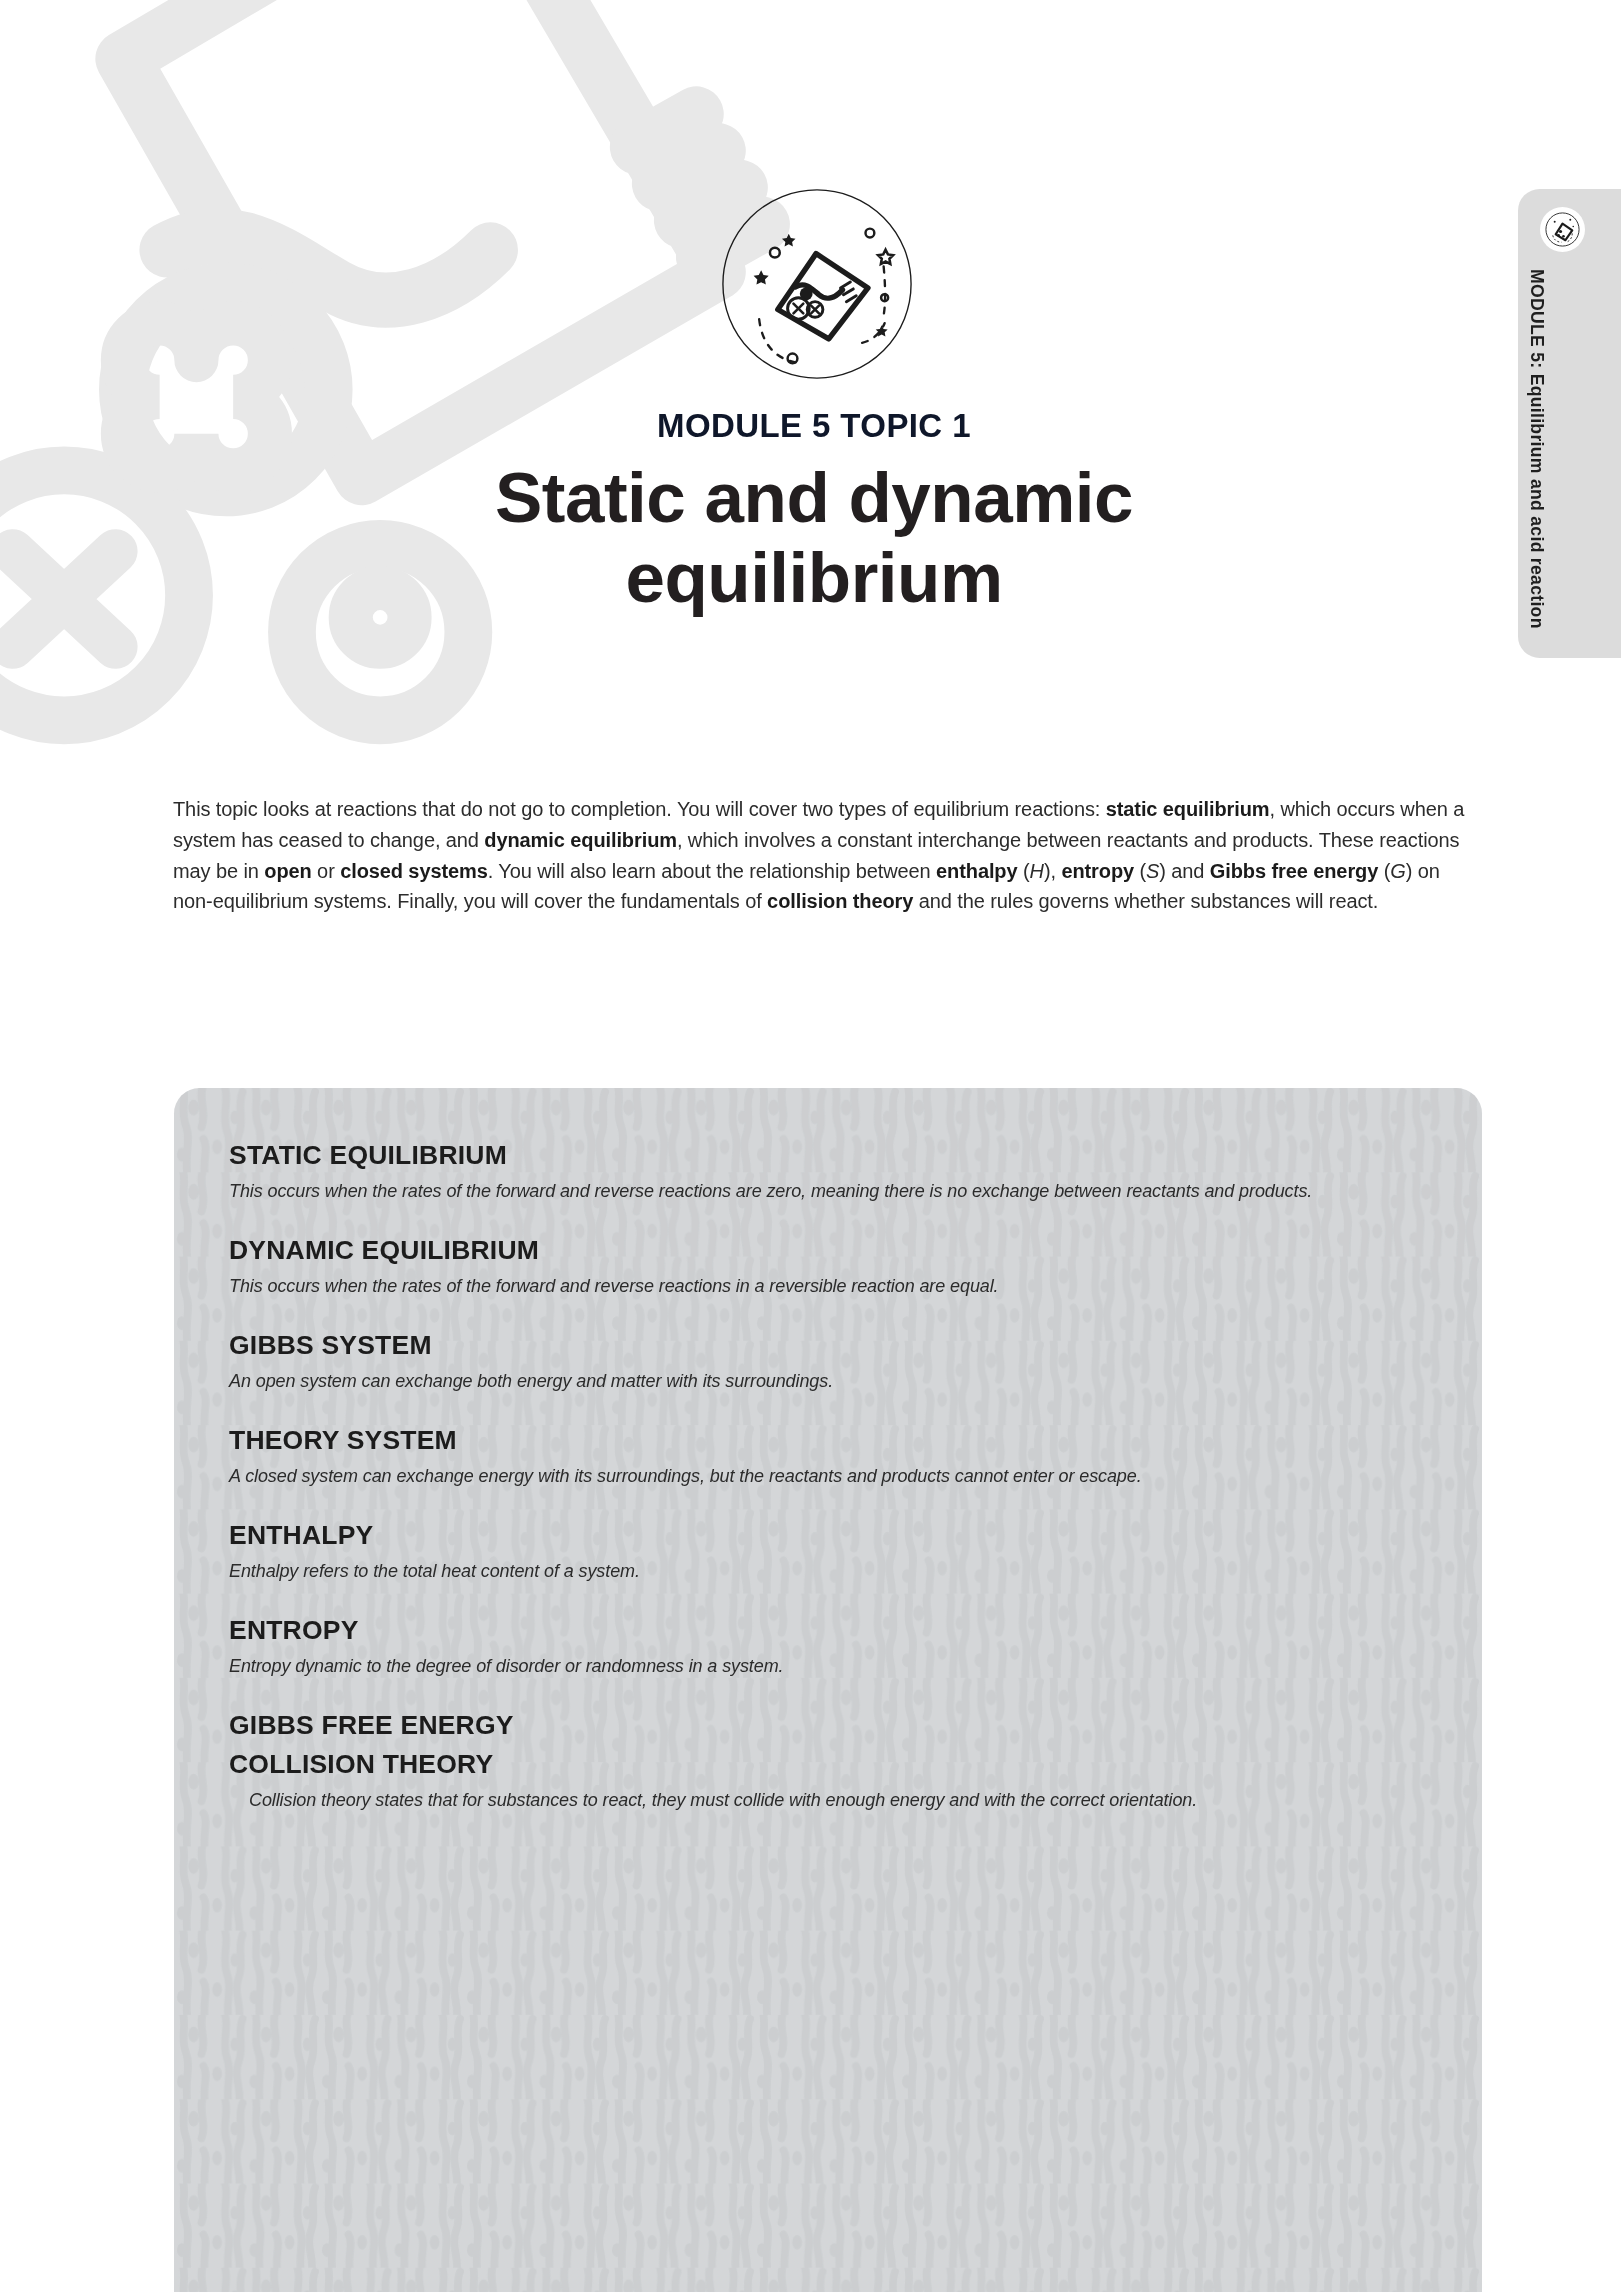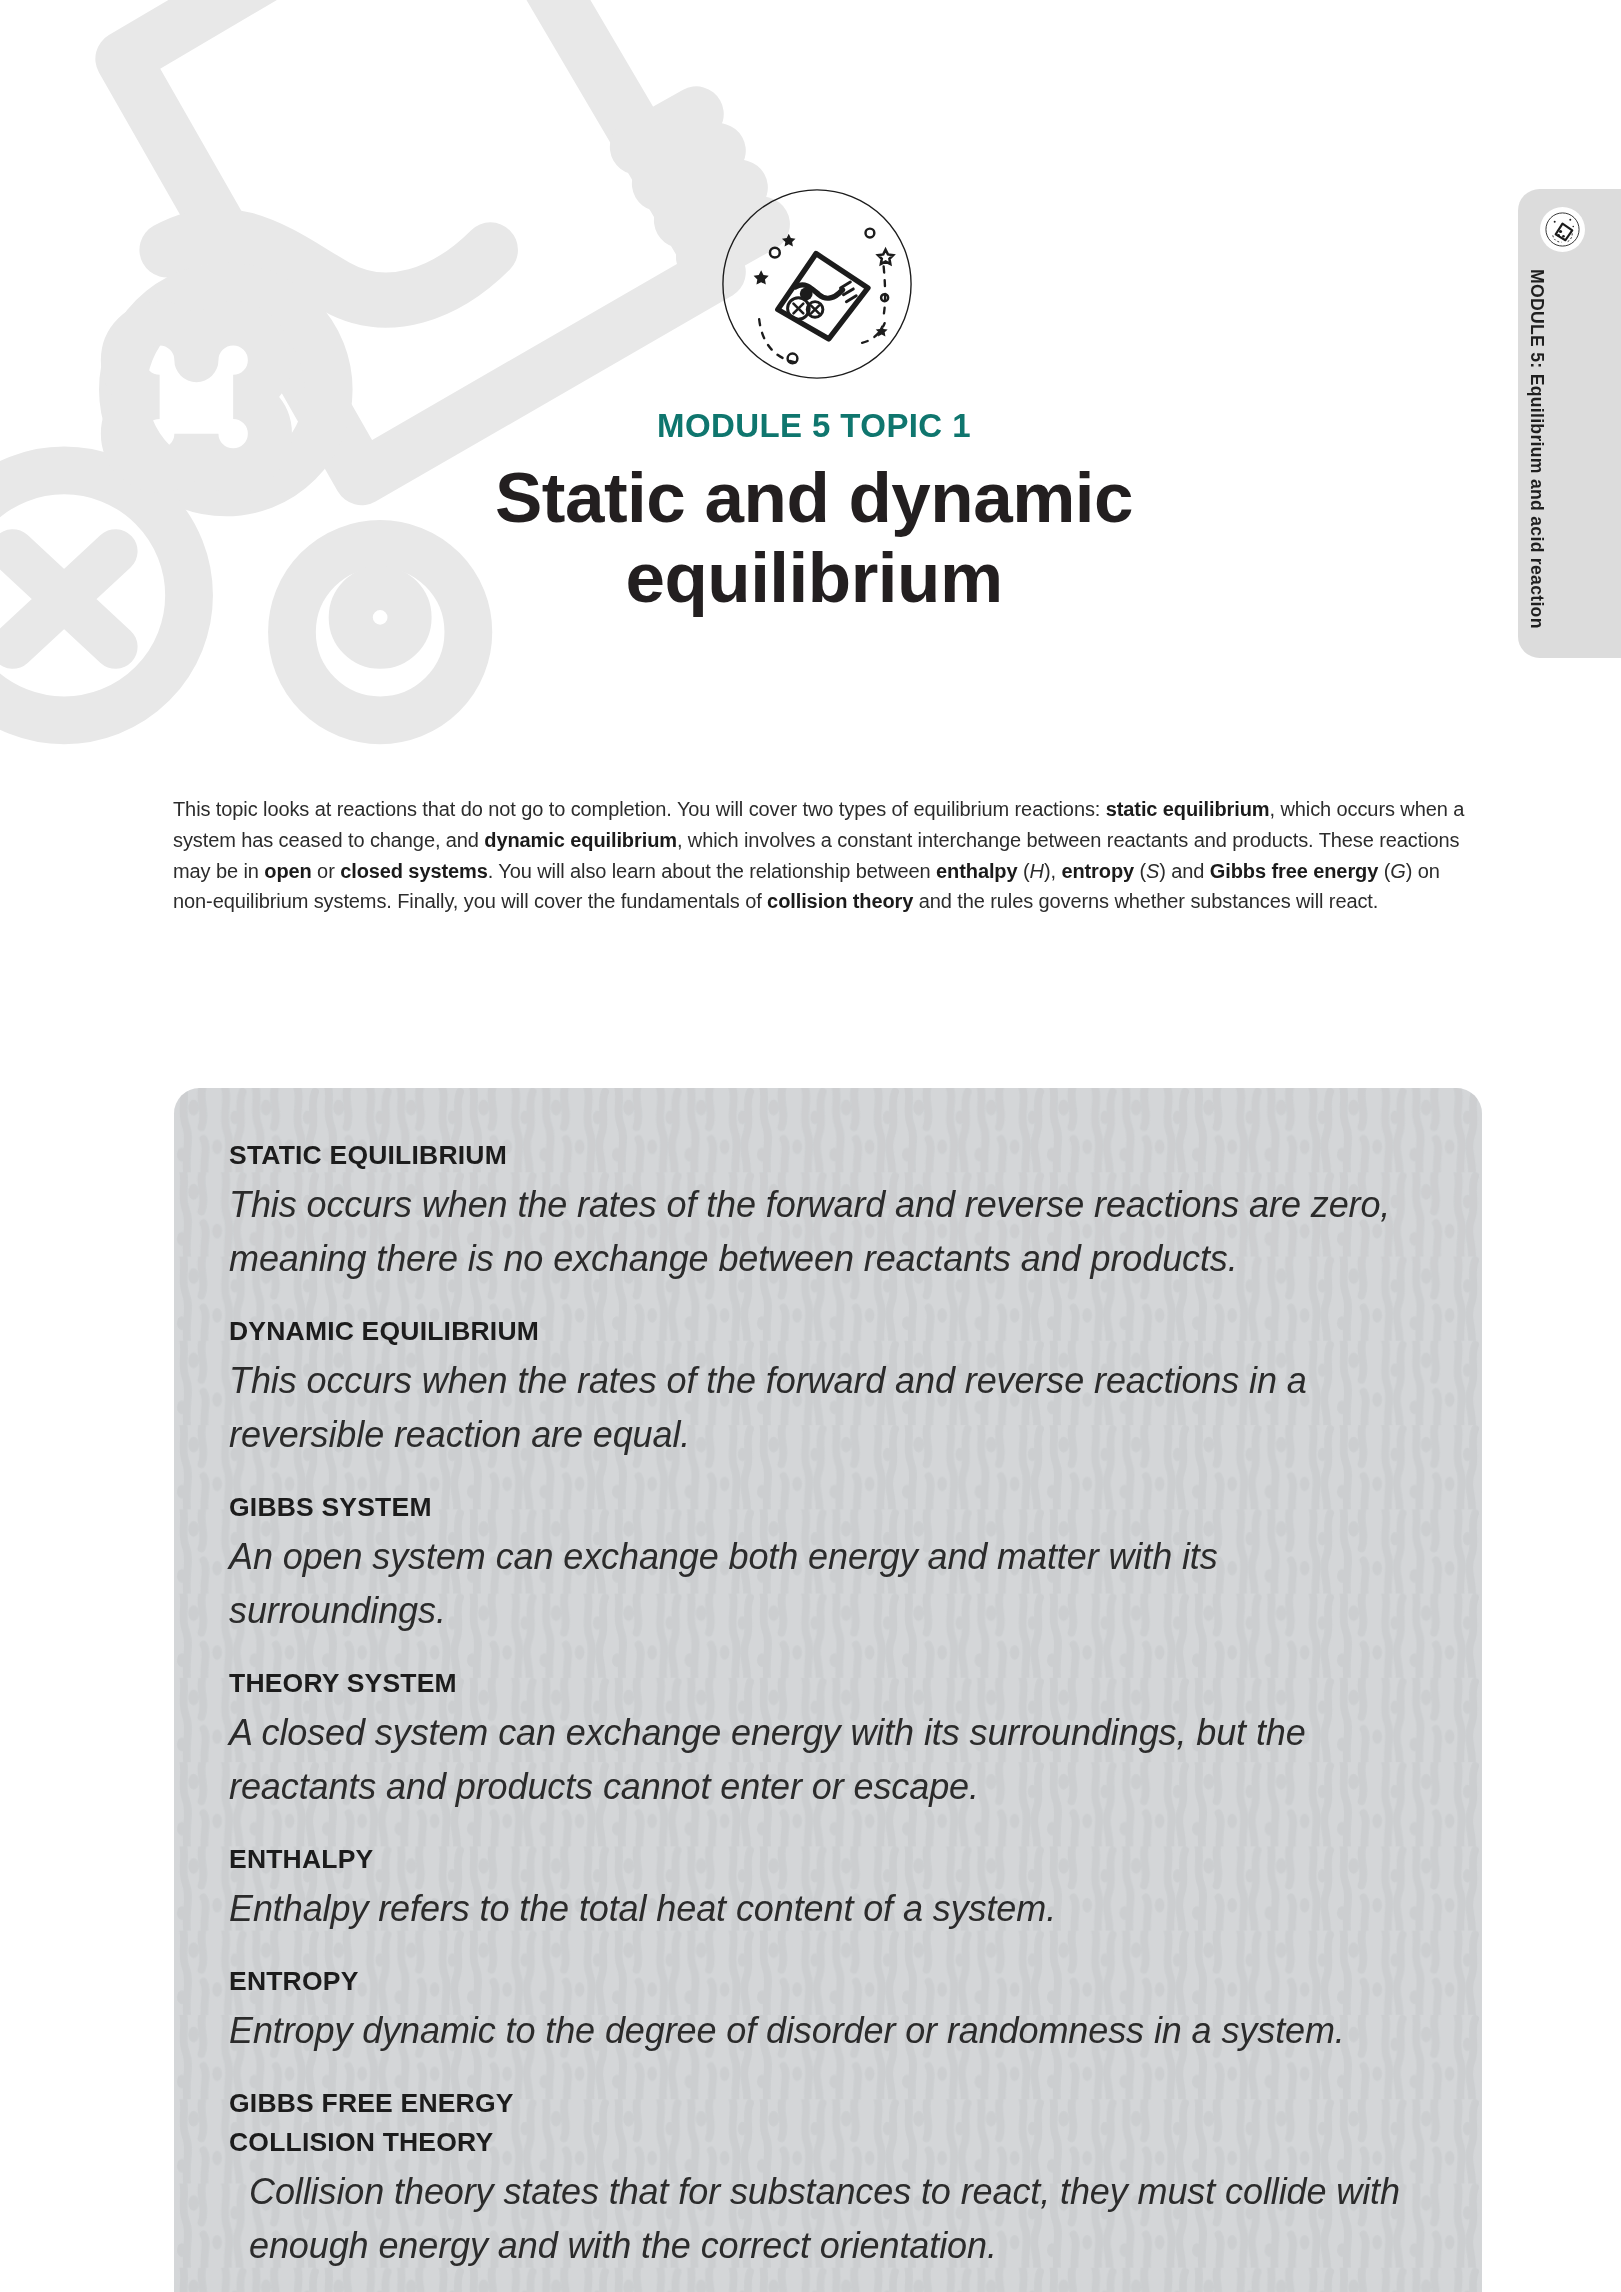--- a/index.html
+++ b/index.html
@@ -47,21 +47,21 @@
     left: 167px;
     top: 408px;
     width: 1294px;
     text-align: center;
     z-index: 3;
   }
   .eyebrow {
     font-size: 33px;
     font-weight: bold;
     letter-spacing: 0.4px;
-    color: #0f766e;
+    color: #0f172a;
     margin: 0 0 13.7px 0;
     line-height: 1.1;
   }
   .main-title {
     font-size: 71px;
     font-weight: bold;
     color: #231f20;
     line-height: 1.12;
     margin: 14px;
     letter-spacing: -0.5px;
@@ -107,21 +107,21 @@
   .term {
     margin: 0 0 5.9px 0;
     font-size: 26.5px;
     font-weight: bold;
     letter-spacing: 0.2px;
     color: #1c1c1c;
     line-height: 1.25;
   }
   .def {
     margin: 0 0 29px 0;
-    font-size: 36px;
+    font-size: 18px;
     font-style: italic;
     line-height: 1.50;
     color: #2b2b2b;
     letter-spacing: -0.1px;
   }
   .def:last-child { margin-bottom: 0; margin-left: 20px; }
 
   
   .side-tab {
     position: absolute;

